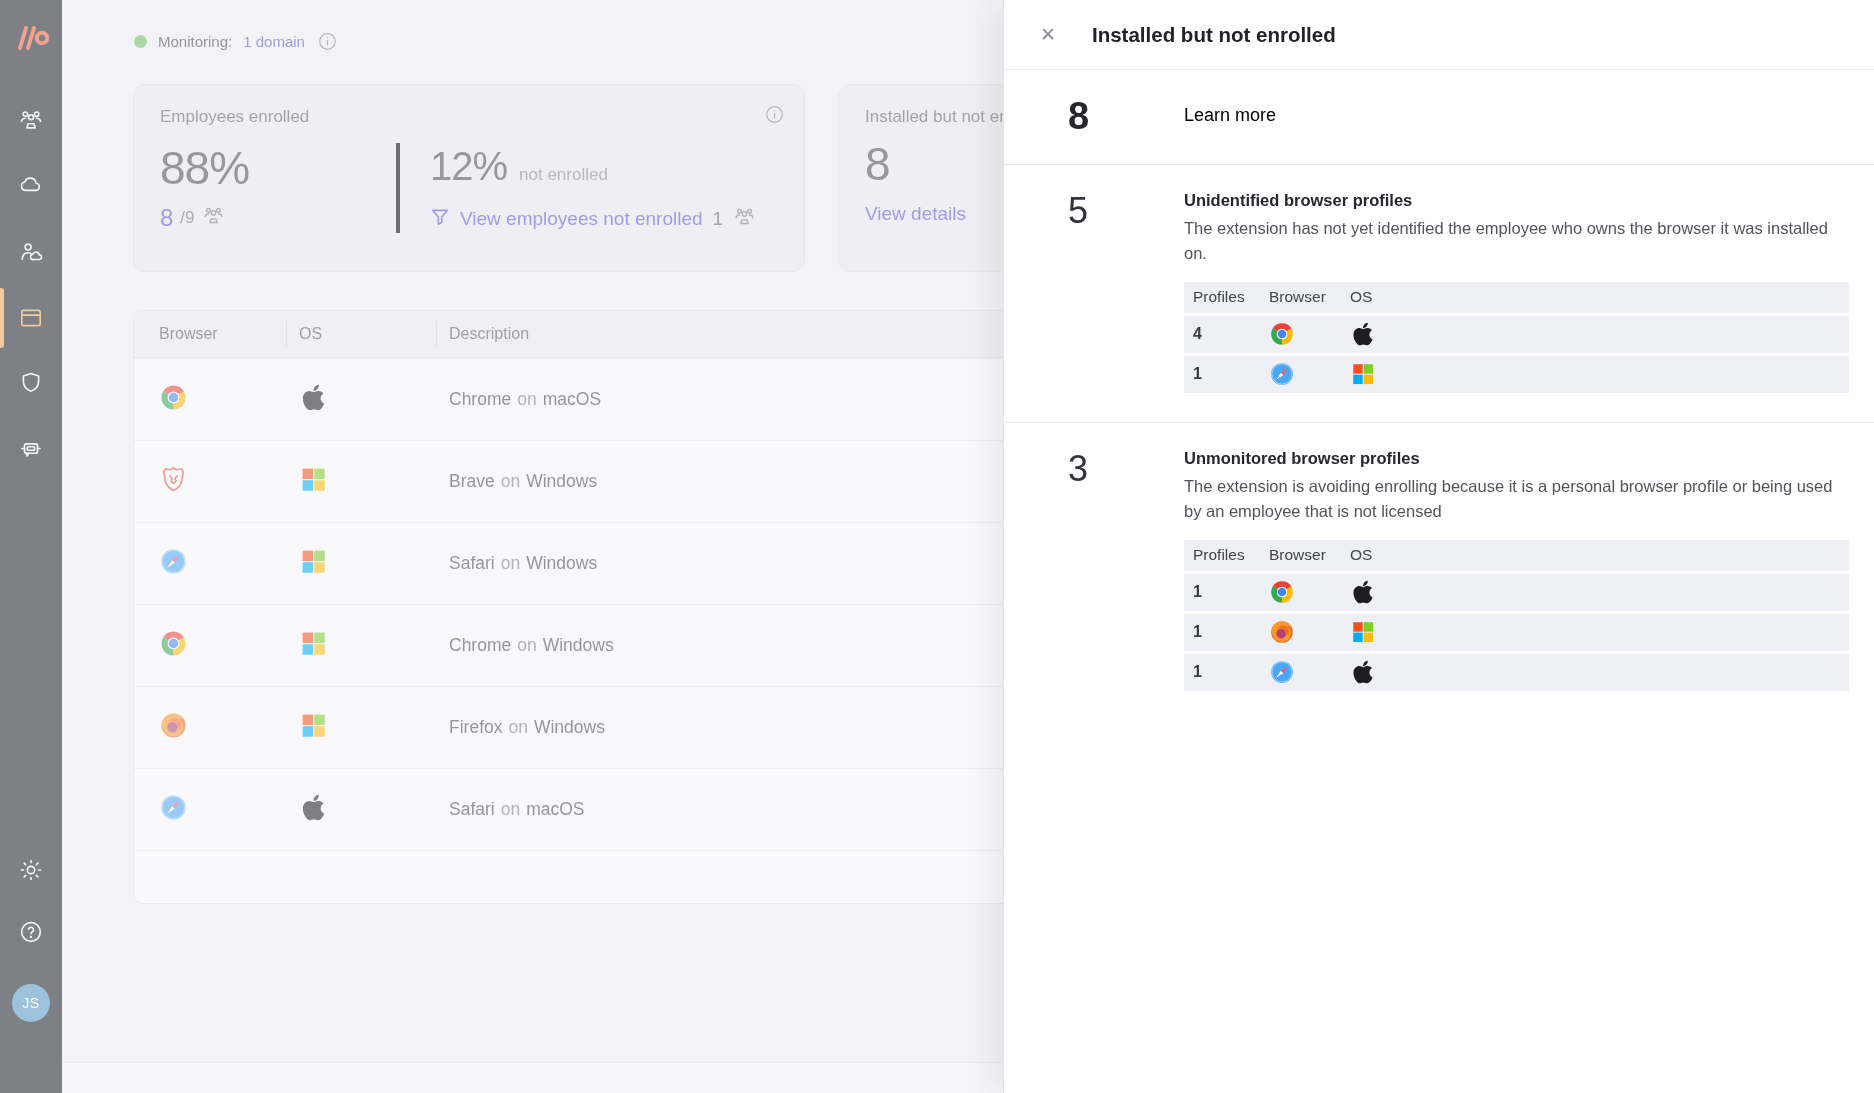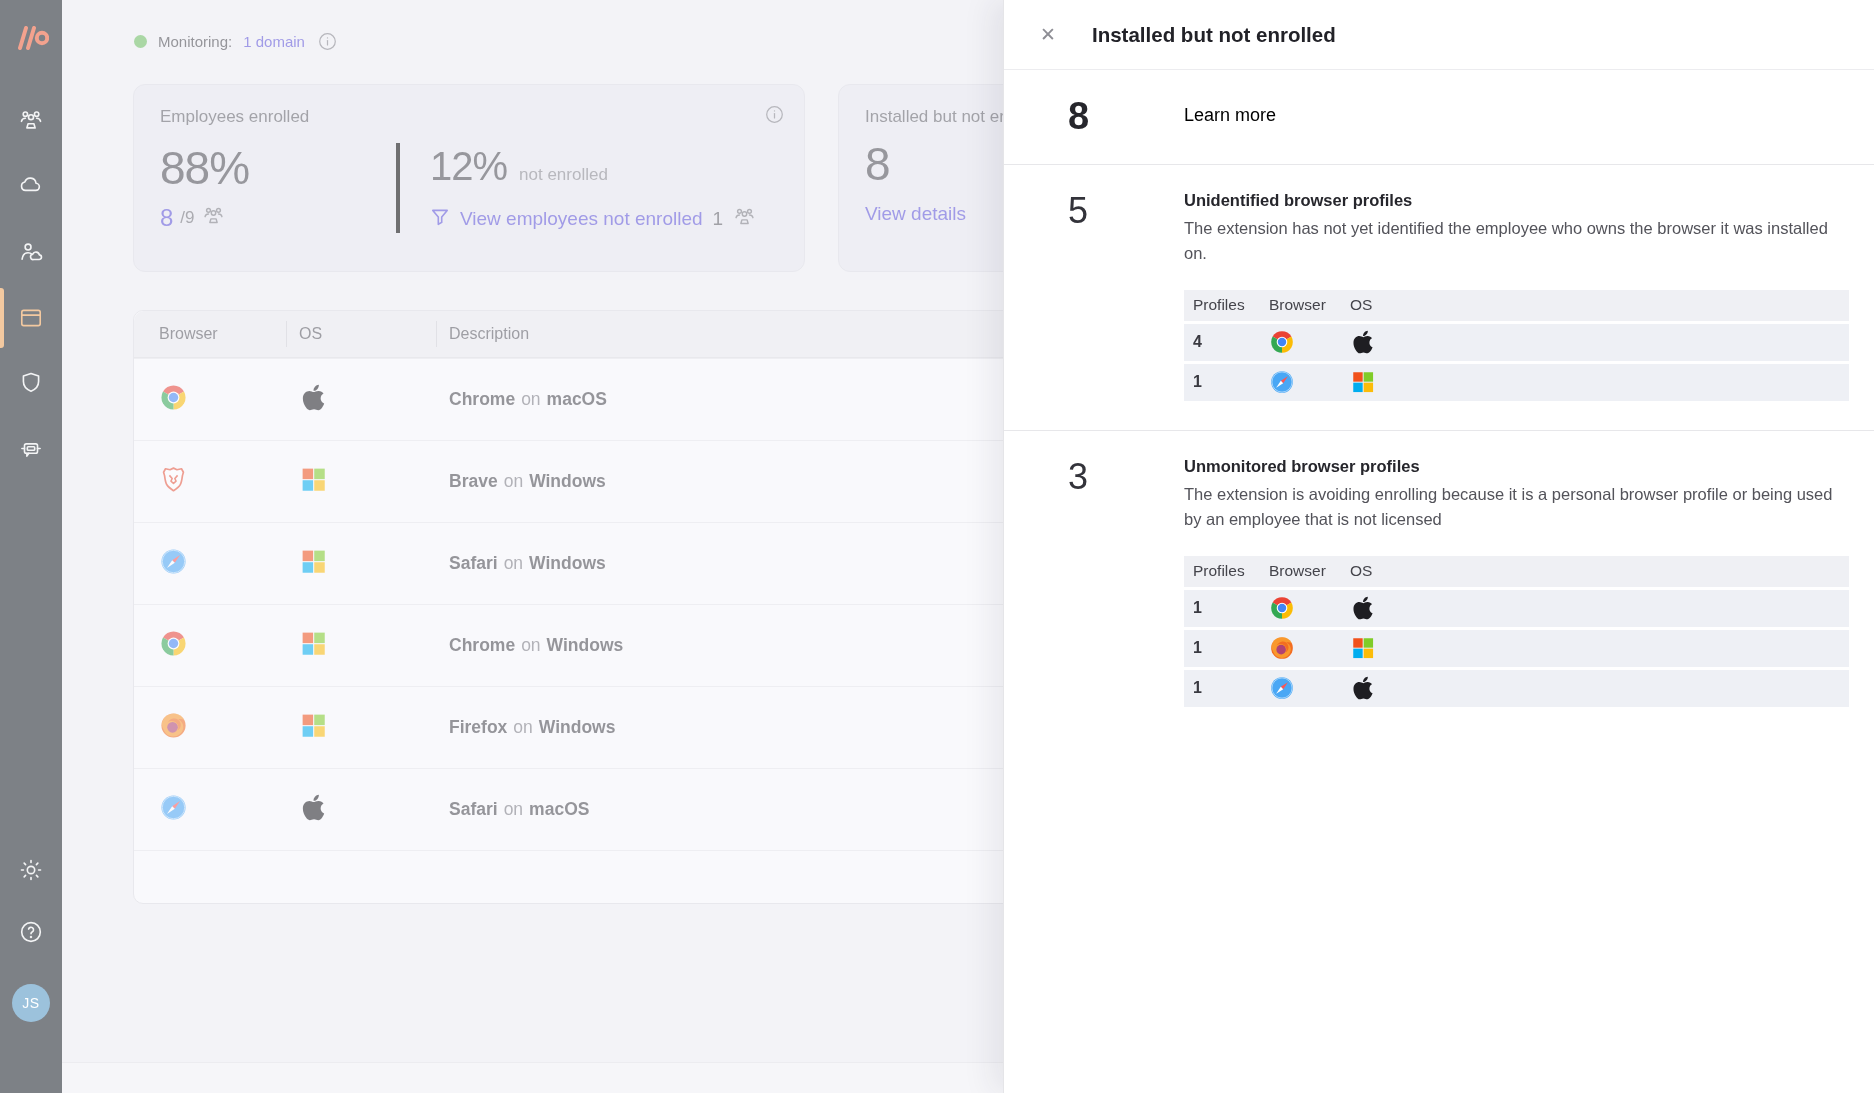--- a/index.html
+++ b/index.html
@@ -53,41 +53,41 @@
   .thead { display:grid; grid-template-columns:140px 150px 1fr; height:47px; align-items:center; padding-left:25px;
     background:#ebebef; border-bottom:1px solid #dcdce1; border-radius:10px 10px 0 0; font-size:16px; color:#56565d; }
   .hc { position:relative; }
   .hc + .hc::before { content:""; position:absolute; left:-13px; top:50%; transform:translateY(-50%); width:1px; height:26px; background:#cfcfd6; }
   .trow { display:grid; grid-template-columns:140px 150px 1fr; height:82px; align-items:center; padding-left:25px;
     border-top:1px solid #e8e8ec; cursor:pointer; }
   .trow:first-of-type { border-top:none; }
   .bicon { width:29px; height:29px; display:inline-flex; align-items:center; justify-content:center; }
   .bicon svg { width:100%; height:100%; }
   .desc { font-size:17.5px; color:#46464c; }
-  .desc b { font-weight:700;text-align:center; }
+  .desc b { font-weight:400;text-align:center; }
   .conj { margin:0 6px; color:#7a7a81; }
   .empty-row { height:53px; border-top:1px solid #e8e8ec; border-radius:0 0 10px 10px; }
 
   
   .drawer { position:absolute; left:1003px; top:0; width:871px; height:100%; background:#fff; z-index:100;
     border-left:1px solid #e5e5e8; box-shadow:-12px 0 28px rgba(40,40,60,.08); }
   .drawer-header { height:70px; display:flex; align-items:center; padding-left:36px; border-bottom:1px solid #ececef; }
   .close-btn { width:30px; font-size:19px; color:#8e8e95; cursor:pointer; line-height:1; }
   .d-title { margin-left:22px; font-size:20.5px; font-weight:700; color:#222228; }
 
   .section { display:grid; grid-template-columns:116px 1fr; padding:24px 30px 26px 64px; }
   .section.divided { border-bottom:1px solid #e7e7ea; }
   .s-num { font-size:36px; color:#33333a; line-height:1.1; padding-top:2px; }
   .s-num.bold { font-size:38px; font-weight:700; color:#26262c; }
   .s-head-lg { font-size:19.5px; font-weight:700; color:#222228; padding-top:4px; }
   .s-link { display:inline-block; margin-top:11px; font-size:18px; color:#000000; cursor:pointer; }
   .s-head { font-size:16.5px; font-weight:700; color:#26262c; padding-top:2px; }
   .s-desc { margin-top:6px; font-size:16.5px; color:#53535a; line-height:25px; max-width:655px; }
 
-  .mini-table { margin-top:24px; width:665px; }
+  .mini-table { margin-top:16px; width:665px; }
   .m-head, .m-row { display:grid; grid-template-columns:76px 81px 1fr; align-items:center; padding-left:9px; margin-bottom:3px; }
   .m-head { height:31px; background:#eff0f4; font-size:15.5px; color:#44444b; }
   .m-row { height:37px; background:#eef0f5; font-size:16px; font-weight:600; color:#3a3a41; }
   .sicon { width:26px; height:26px; display:inline-flex; align-items:center; justify-content:center; }
   .sicon svg { width:100%; height:100%; }
 </style>
 </head>
 <body>
 
 <div class="stage">

